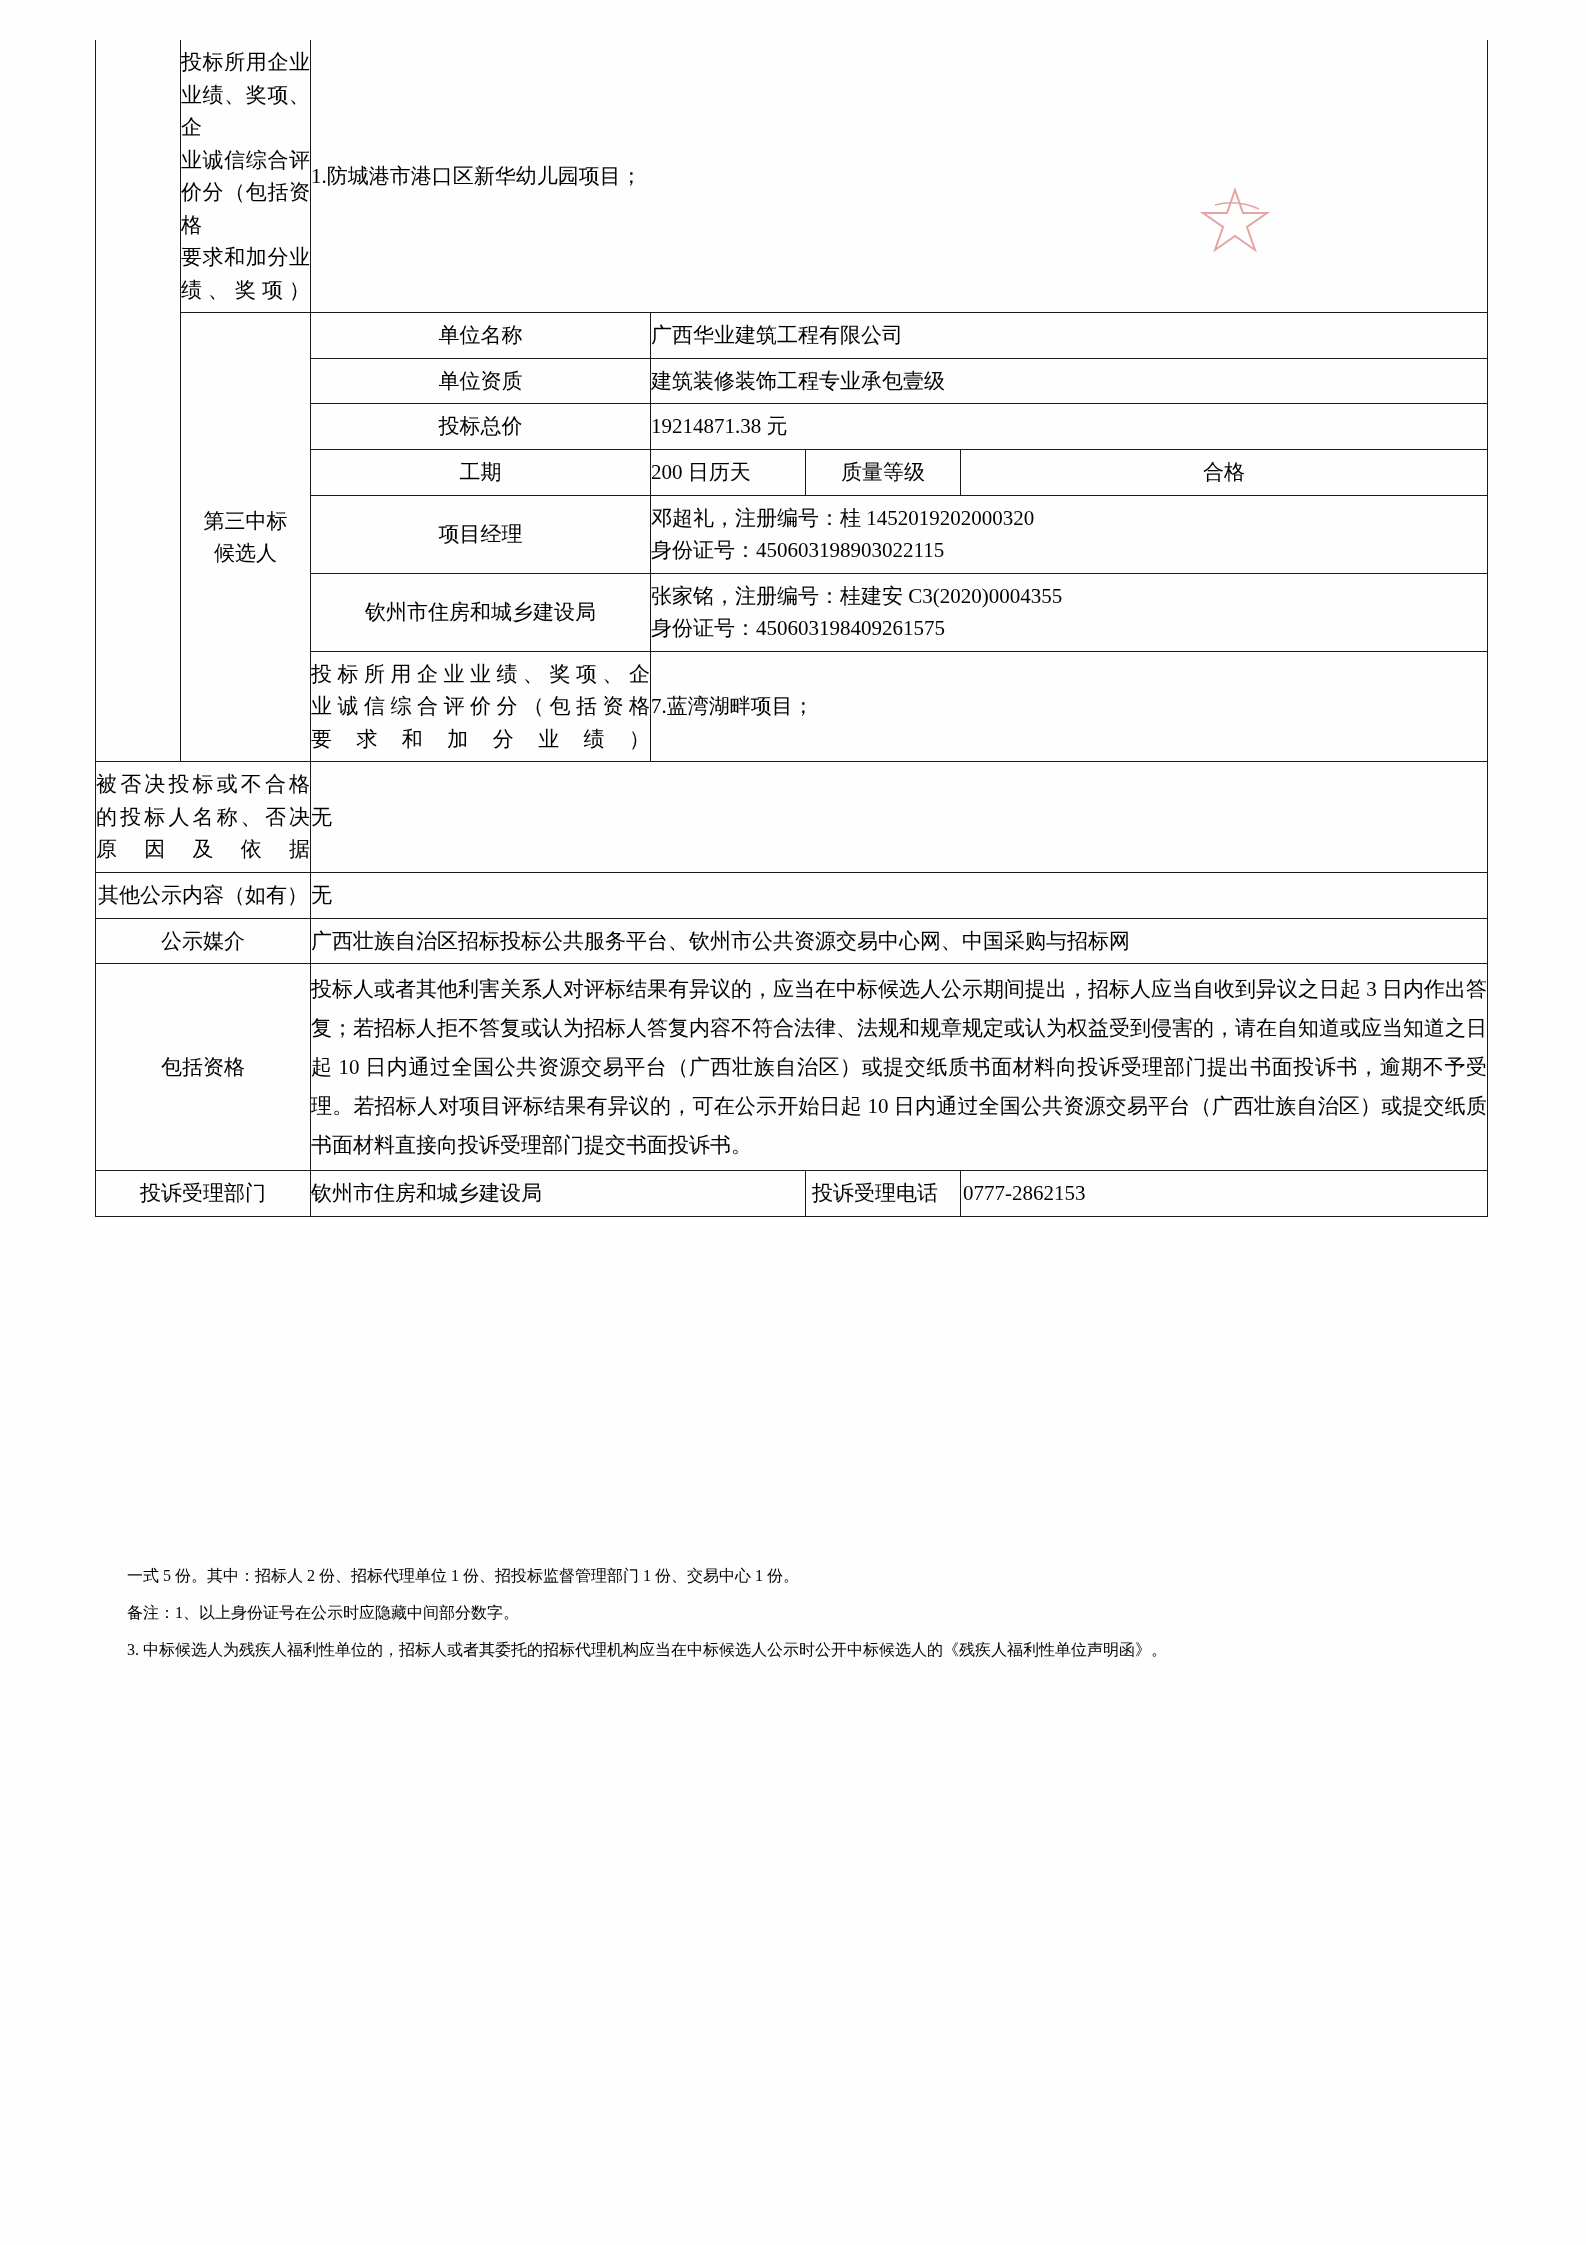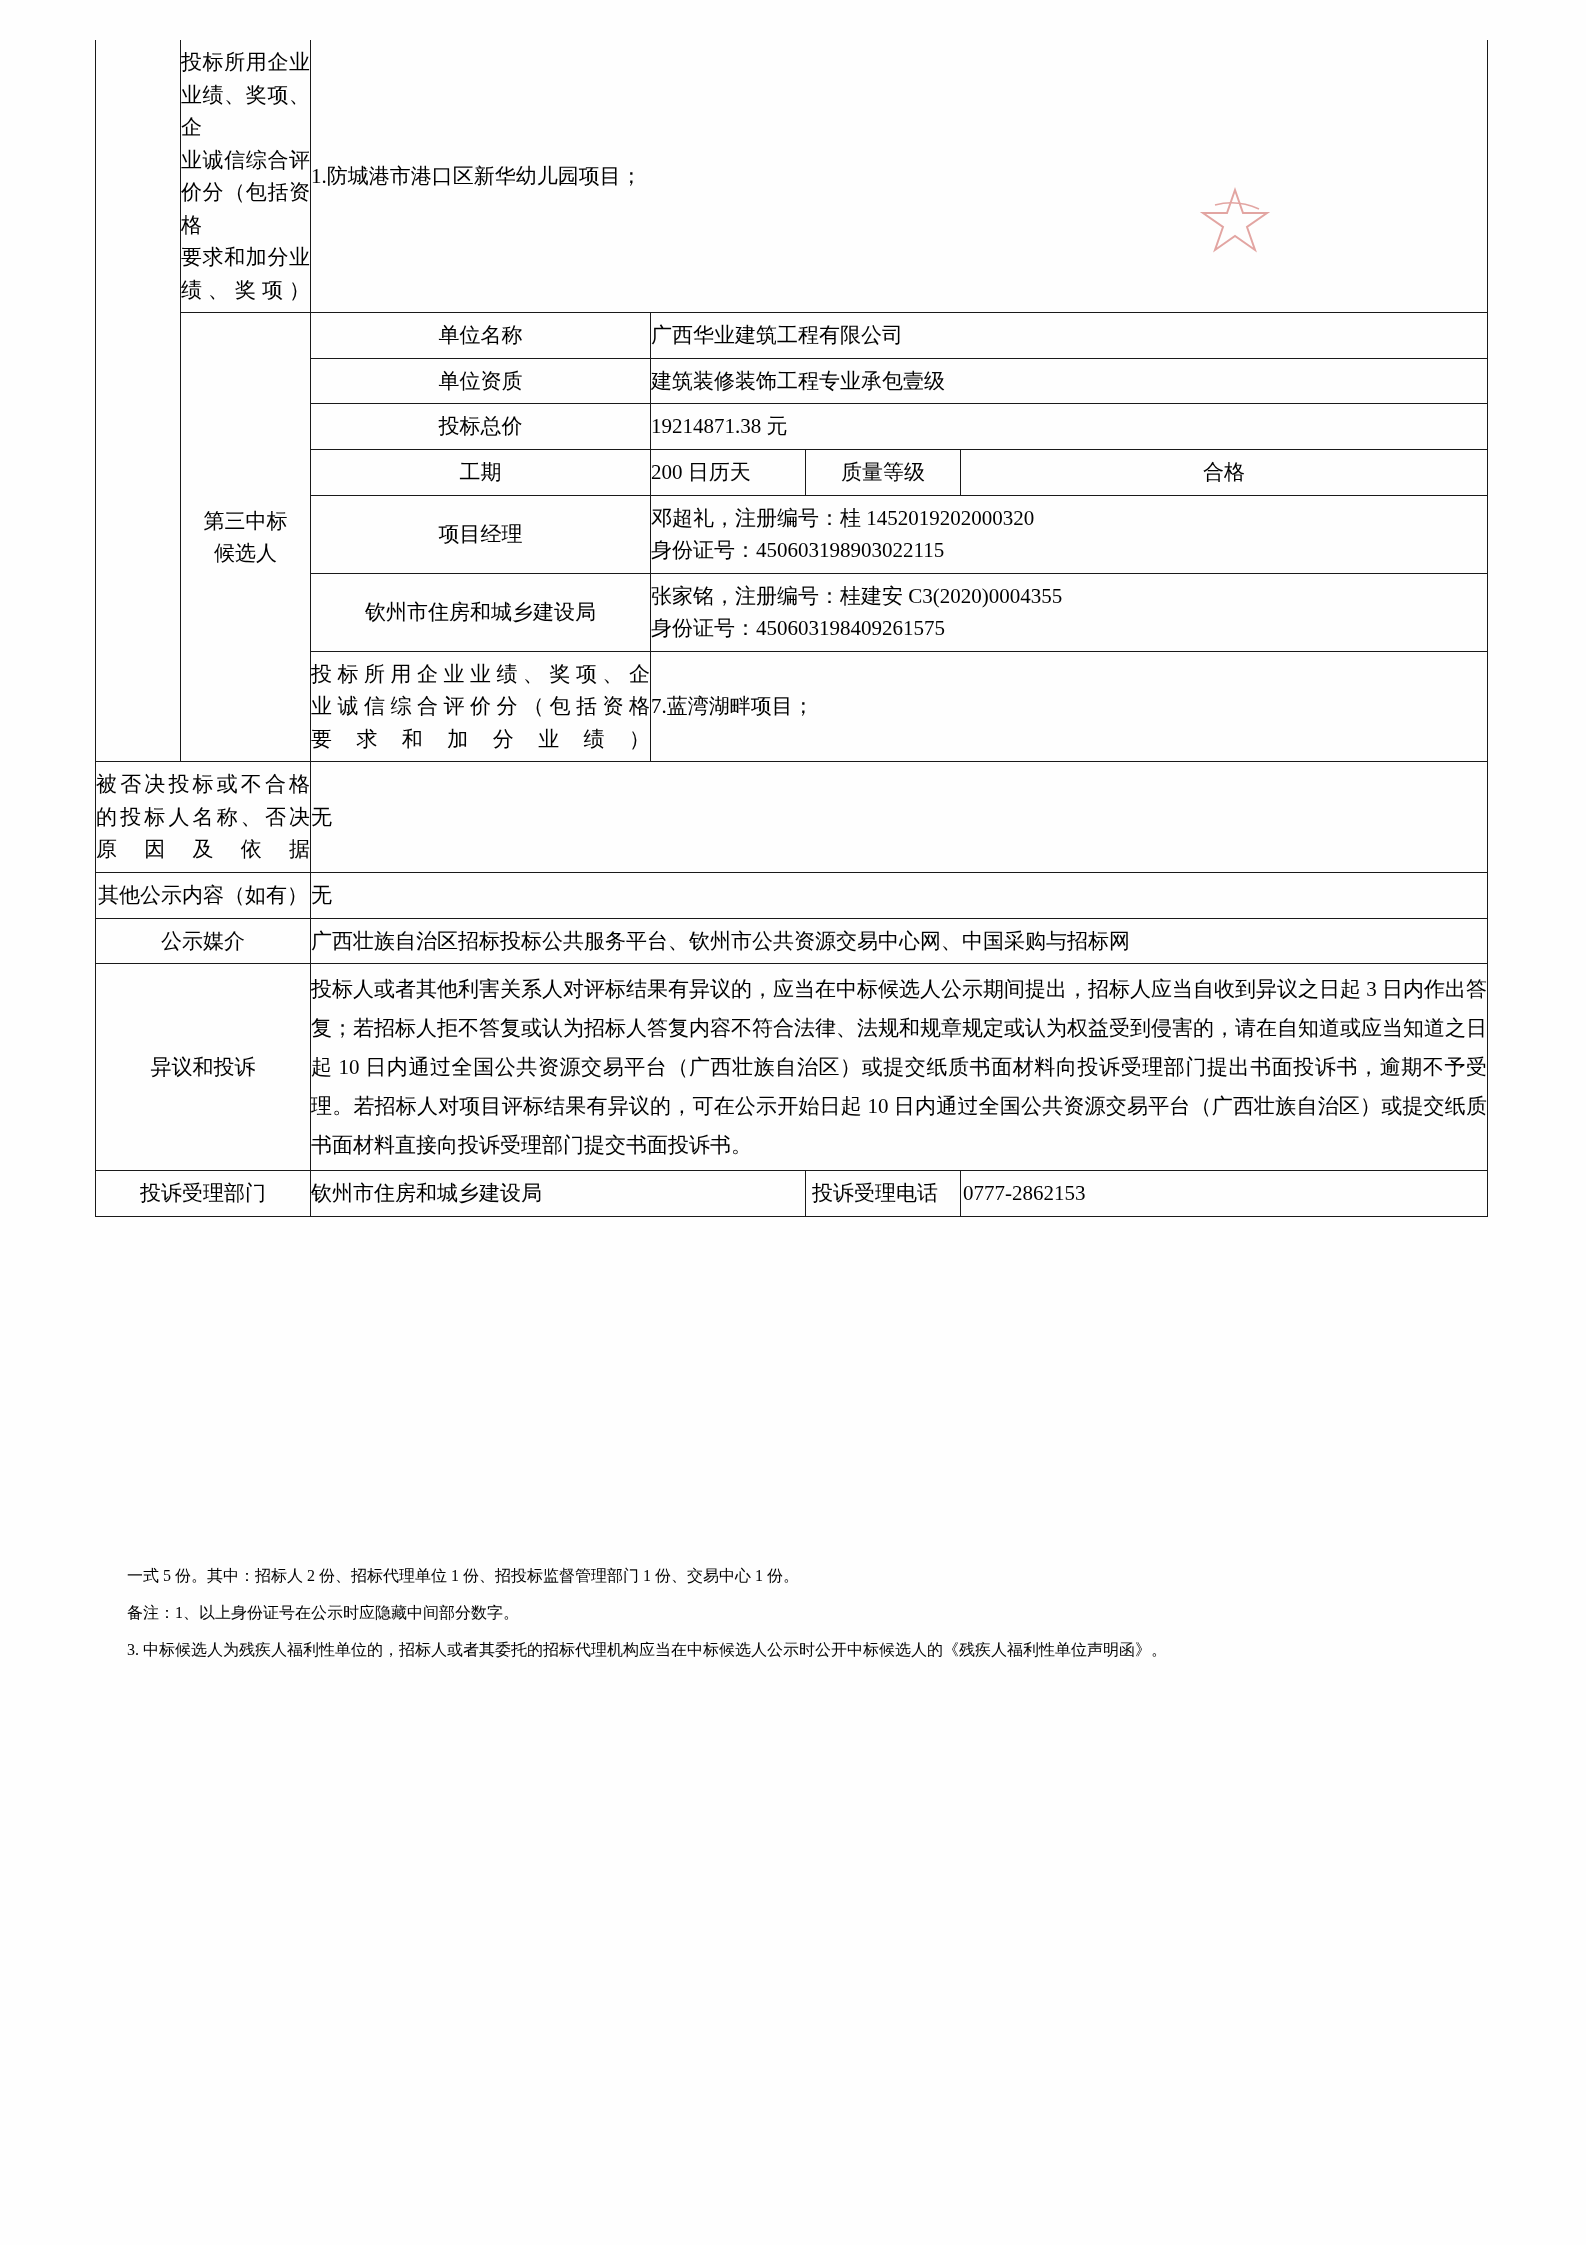--- a/index.html
+++ b/index.html
@@ -185,21 +185,21 @@
           <td colspan="2" class="c">其他公示内容（如有）</td>
           <td colspan="4" class="l pad-l">无</td>
         </tr>
 
         <tr>
           <td colspan="2" class="c">公示媒介</td>
           <td colspan="4" class="l pad-l">广西壮族自治区招标投标公共服务平台、钦州市公共资源交易中心网、中国采购与招标网</td>
         </tr>
 
         <tr>
-          <td colspan="2" class="c">异议和投诉</td>
+          <td colspan="2" class="c">包括资格</td>
           <td colspan="4" class="just pad-l" style="line-height:1.85;">投标人或者其他利害关系人对评标结果有异议的，应当在中标候选人公示期间提出，招标人应当自收到异议之日起 3 日内作出答复；若招标人拒不答复或认为招标人答复内容不符合法律、法规和规章规定或认为权益受到侵害的，请在自知道或应当知道之日起 10 日内通过全国公共资源交易平台（广西壮族自治区）或提交纸质书面材料向投诉受理部门提出书面投诉书，逾期不予受理。若招标人对项目评标结果有异议的，可在公示开始日起 10 日内通过全国公共资源交易平台（广西壮族自治区）或提交纸质书面材料直接向投诉受理部门提交书面投诉书。</td>
         </tr>
 
         <tr>
           <td colspan="2" class="c">投诉受理部门</td>
           <td colspan="2" class="l pad-l">钦州市住房和城乡建设局</td>
           <td class="l" style="padding-left:6px;">投诉受理电话</td>
           <td class="l" style="padding-left:2px;">0777-2862153</td>
         </tr>
 

